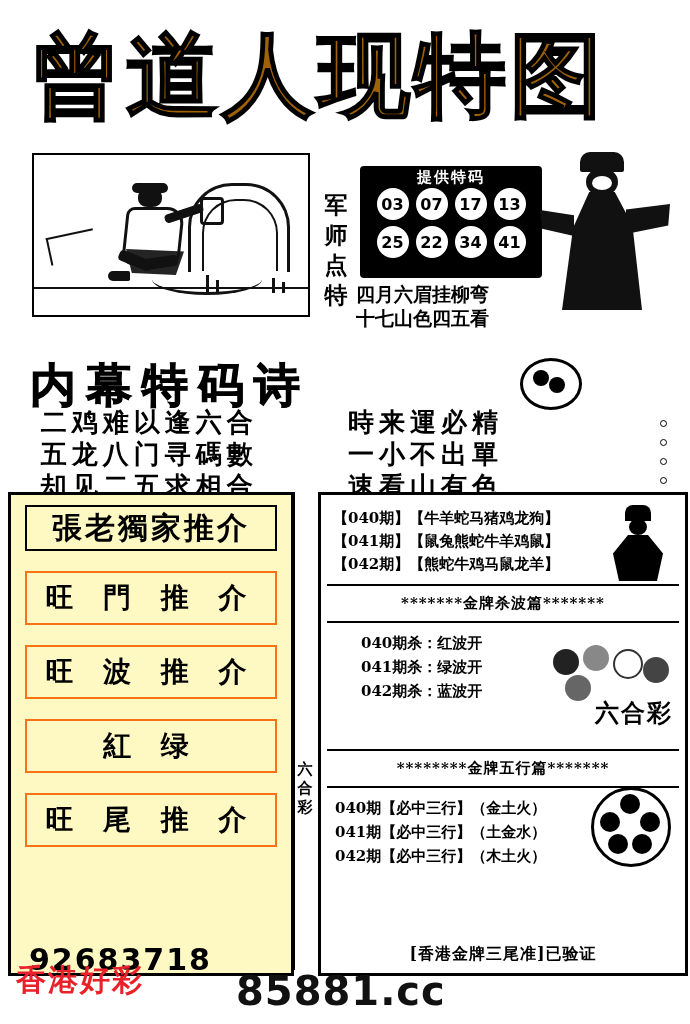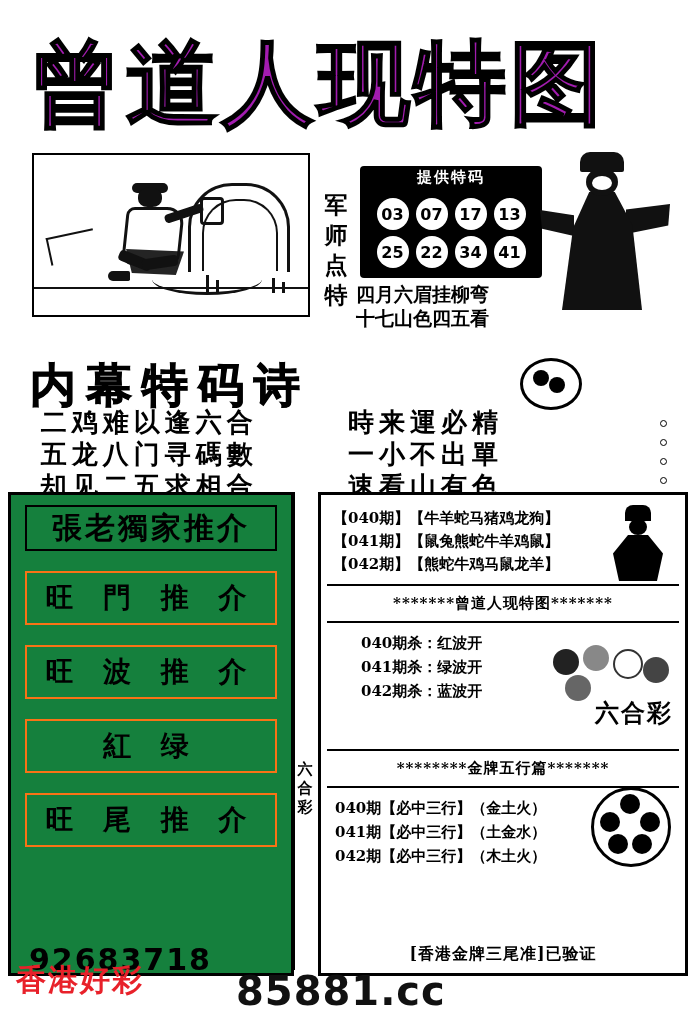--- a/index.html
+++ b/index.html
@@ -1,22 +1,22 @@
 <!DOCTYPE html>
 <html><head>
 <meta charset="utf-8">
 <style>
   html,body{margin:0;padding:0;background:#ffffff;}
   body{width:690px;height:1024px;position:relative;font-family:"DejaVu Sans","Liberation Sans",sans-serif;overflow:hidden;}
   .page{position:absolute;left:0;top:0;width:690px;height:1024px;background:#fff;}
 
   
   .masthead{position:absolute;left:30px;top:28px;width:640px;height:110px;
-    font-family:Liberation Sans, sans-serif;font-weight:bold;font-size:92px;
-    letter-spacing:4px;color:#a21caf;line-height:110px;white-space:nowrap;
+    font-family:Liberation Mono, monospace;font-weight:bold;font-size:92px;
+    letter-spacing:4px;color:#a16207;line-height:110px;white-space:nowrap;
     -webkit-text-stroke:2px #000;}
 
   
   .illus{position:absolute;left:32px;top:153px;width:274px;height:160px;border:2px solid #000;background:#fff;overflow:hidden;}
   .illus .ground{position:absolute;left:0;bottom:26px;width:100%;height:2px;background:#111;}
   .illus .arch{position:absolute;right:18px;top:28px;width:96px;height:86px;border:3px solid #111;border-bottom:none;border-radius:44px 44px 0 0;}
   .illus .arch2{position:absolute;right:30px;top:44px;width:72px;height:70px;border:2px solid #111;border-bottom:none;border-radius:34px 34px 0 0;}
   .figure{position:absolute;left:78px;top:32px;width:82px;height:110px;}
   .fig-head{position:absolute;left:26px;top:0;width:24px;height:20px;background:#111;border-radius:50% 50% 40% 40%;}
   .fig-hat{position:absolute;left:20px;top:-4px;width:36px;height:10px;background:#111;border-radius:6px;}
@@ -30,21 +30,21 @@
   .grass{position:absolute;bottom:22px;width:3px;height:18px;background:#111;}
   .twig{position:absolute;left:14px;top:78px;width:46px;height:26px;border-top:2px solid #111;border-left:2px solid #111;transform:rotate(-12deg);}
   .snake{position:absolute;left:118px;bottom:20px;width:110px;height:16px;border-bottom:3px solid #111;border-radius:0 0 60% 60%/0 0 100% 100%;}
 
   .sidelabel{position:absolute;left:316px;top:190px;width:40px;
     font-family:"DejaVu Serif","Liberation Serif",serif;font-weight:bold;font-size:23px;
     line-height:30px;text-align:center;color:#000;}
 
   .numberbox{position:absolute;left:360px;top:166px;width:182px;height:112px;background:#000;border-radius:4px;color:#fff;}
   .numberbox .hdr{height:22px;line-height:22px;text-align:center;font-size:15px;font-weight:bold;letter-spacing:2px;}
-  .balls{display:flex;gap:7px;justify-content:center;margin-top:10px;}
+  .balls{display:flex;gap:7px;justify-content:center;margin-top:0;}
   .ball{width:32px;height:32px;border-radius:50%;background:#fff;color:#000;font-size:16px;font-weight:bold;
     display:flex;align-items:center;justify-content:center;font-family:"DejaVu Sans",sans-serif;}
   .poem2{position:absolute;left:356px;top:282px;width:200px;
     font-family:"DejaVu Serif","Liberation Serif",serif;font-weight:bold;font-size:19px;line-height:24px;color:#000;}
 
   .monk{position:absolute;left:540px;top:150px;width:130px;height:166px;}
   .monk .hat{position:absolute;left:40px;top:2px;width:44px;height:20px;background:#111;border-radius:10px 10px 2px 2px;}
   .monk .head{position:absolute;left:46px;top:18px;width:32px;height:28px;background:#111;border-radius:50%;}
   .monk .body{position:absolute;left:22px;top:42px;width:80px;height:118px;background:#111;
     clip-path:polygon(34% 0,66% 0,88% 28%,100% 100%,0 100%,14% 30%);}
@@ -61,21 +61,21 @@
   .flower:before{content:"";position:absolute;left:10px;top:9px;width:16px;height:16px;background:#000;border-radius:50%;}
   .flower:after{content:"";position:absolute;left:26px;top:16px;width:16px;height:16px;background:#000;border-radius:50%;}
   .poem-grid{position:absolute;left:28px;top:408px;width:640px;}
   .poem-row{display:flex;justify-content:center;font-family:"DejaVu Serif","Liberation Serif",serif;
     font-weight:bold;font-size:26px;line-height:28px;color:#000;margin-bottom:4px;}
   .poem-col{width:48%;letter-spacing:5px;white-space:nowrap;}
   .dots{position:absolute;right:0px;top:12px;width:8px;}
   .dots i{display:block;width:5px;height:5px;border:1px solid #000;border-radius:50%;margin-bottom:12px;}
 
   
-  .leftbox{position:absolute;left:8px;top:492px;width:280px;height:478px;border:3px solid #000;background:#15803d;}
+  .leftbox{position:absolute;left:8px;top:492px;width:280px;height:478px;border:3px solid #000;background:#fef9c3;}
   .leftbox .title{margin:10px auto 6px;width:248px;height:42px;border:2px solid #000;
     font-family:"DejaVu Serif","Liberation Serif",serif;font-weight:bold;font-size:30px;
     line-height:42px;text-align:center;letter-spacing:3px;}
   .lb-cell{margin:20px auto;width:248px;height:50px;border:2px solid #f97316;
     font-family:"DejaVu Serif","Liberation Serif",serif;font-weight:bold;font-size:28px;
     line-height:50px;text-align:center;letter-spacing:10px;}
   .lb-phone{position:absolute;left:18px;bottom:-4px;font-family:"DejaVu Sans",sans-serif;font-weight:bold;
     font-size:30px;letter-spacing:2px;color:#000;}
 
   
@@ -218,21 +218,21 @@
       <div class="blk" style="left:10px;top:30px;width:50px;height:46px;clip-path:polygon(30% 0,70% 0,100% 40%,88% 100%,12% 100%,0 40%);"></div>
     </div>
 
     <div class="rb-list">
       <div>【040期】【牛羊蛇马猪鸡龙狗】</div>
       <div>【041期】【鼠兔熊蛇牛羊鸡鼠】</div>
       <div>【042期】【熊蛇牛鸡马鼠龙羊】</div>
     </div>
 
     <div class="rb-sep"></div>
-    <div class="rb-banner">*******曾道人现特图*******</div>
+    <div class="rb-banner">*******金牌杀波篇*******</div>
     <div class="rb-sep"></div>
 
     <div class="rb-rows">
       <div>040期杀：红波开</div>
       <div>041期杀：绿波开</div>
       <div>042期杀：蓝波开</div>
     </div>
 
     <div class="lotto">
       <div class="b" style="left:4px;top:4px;background:#222;"></div>

